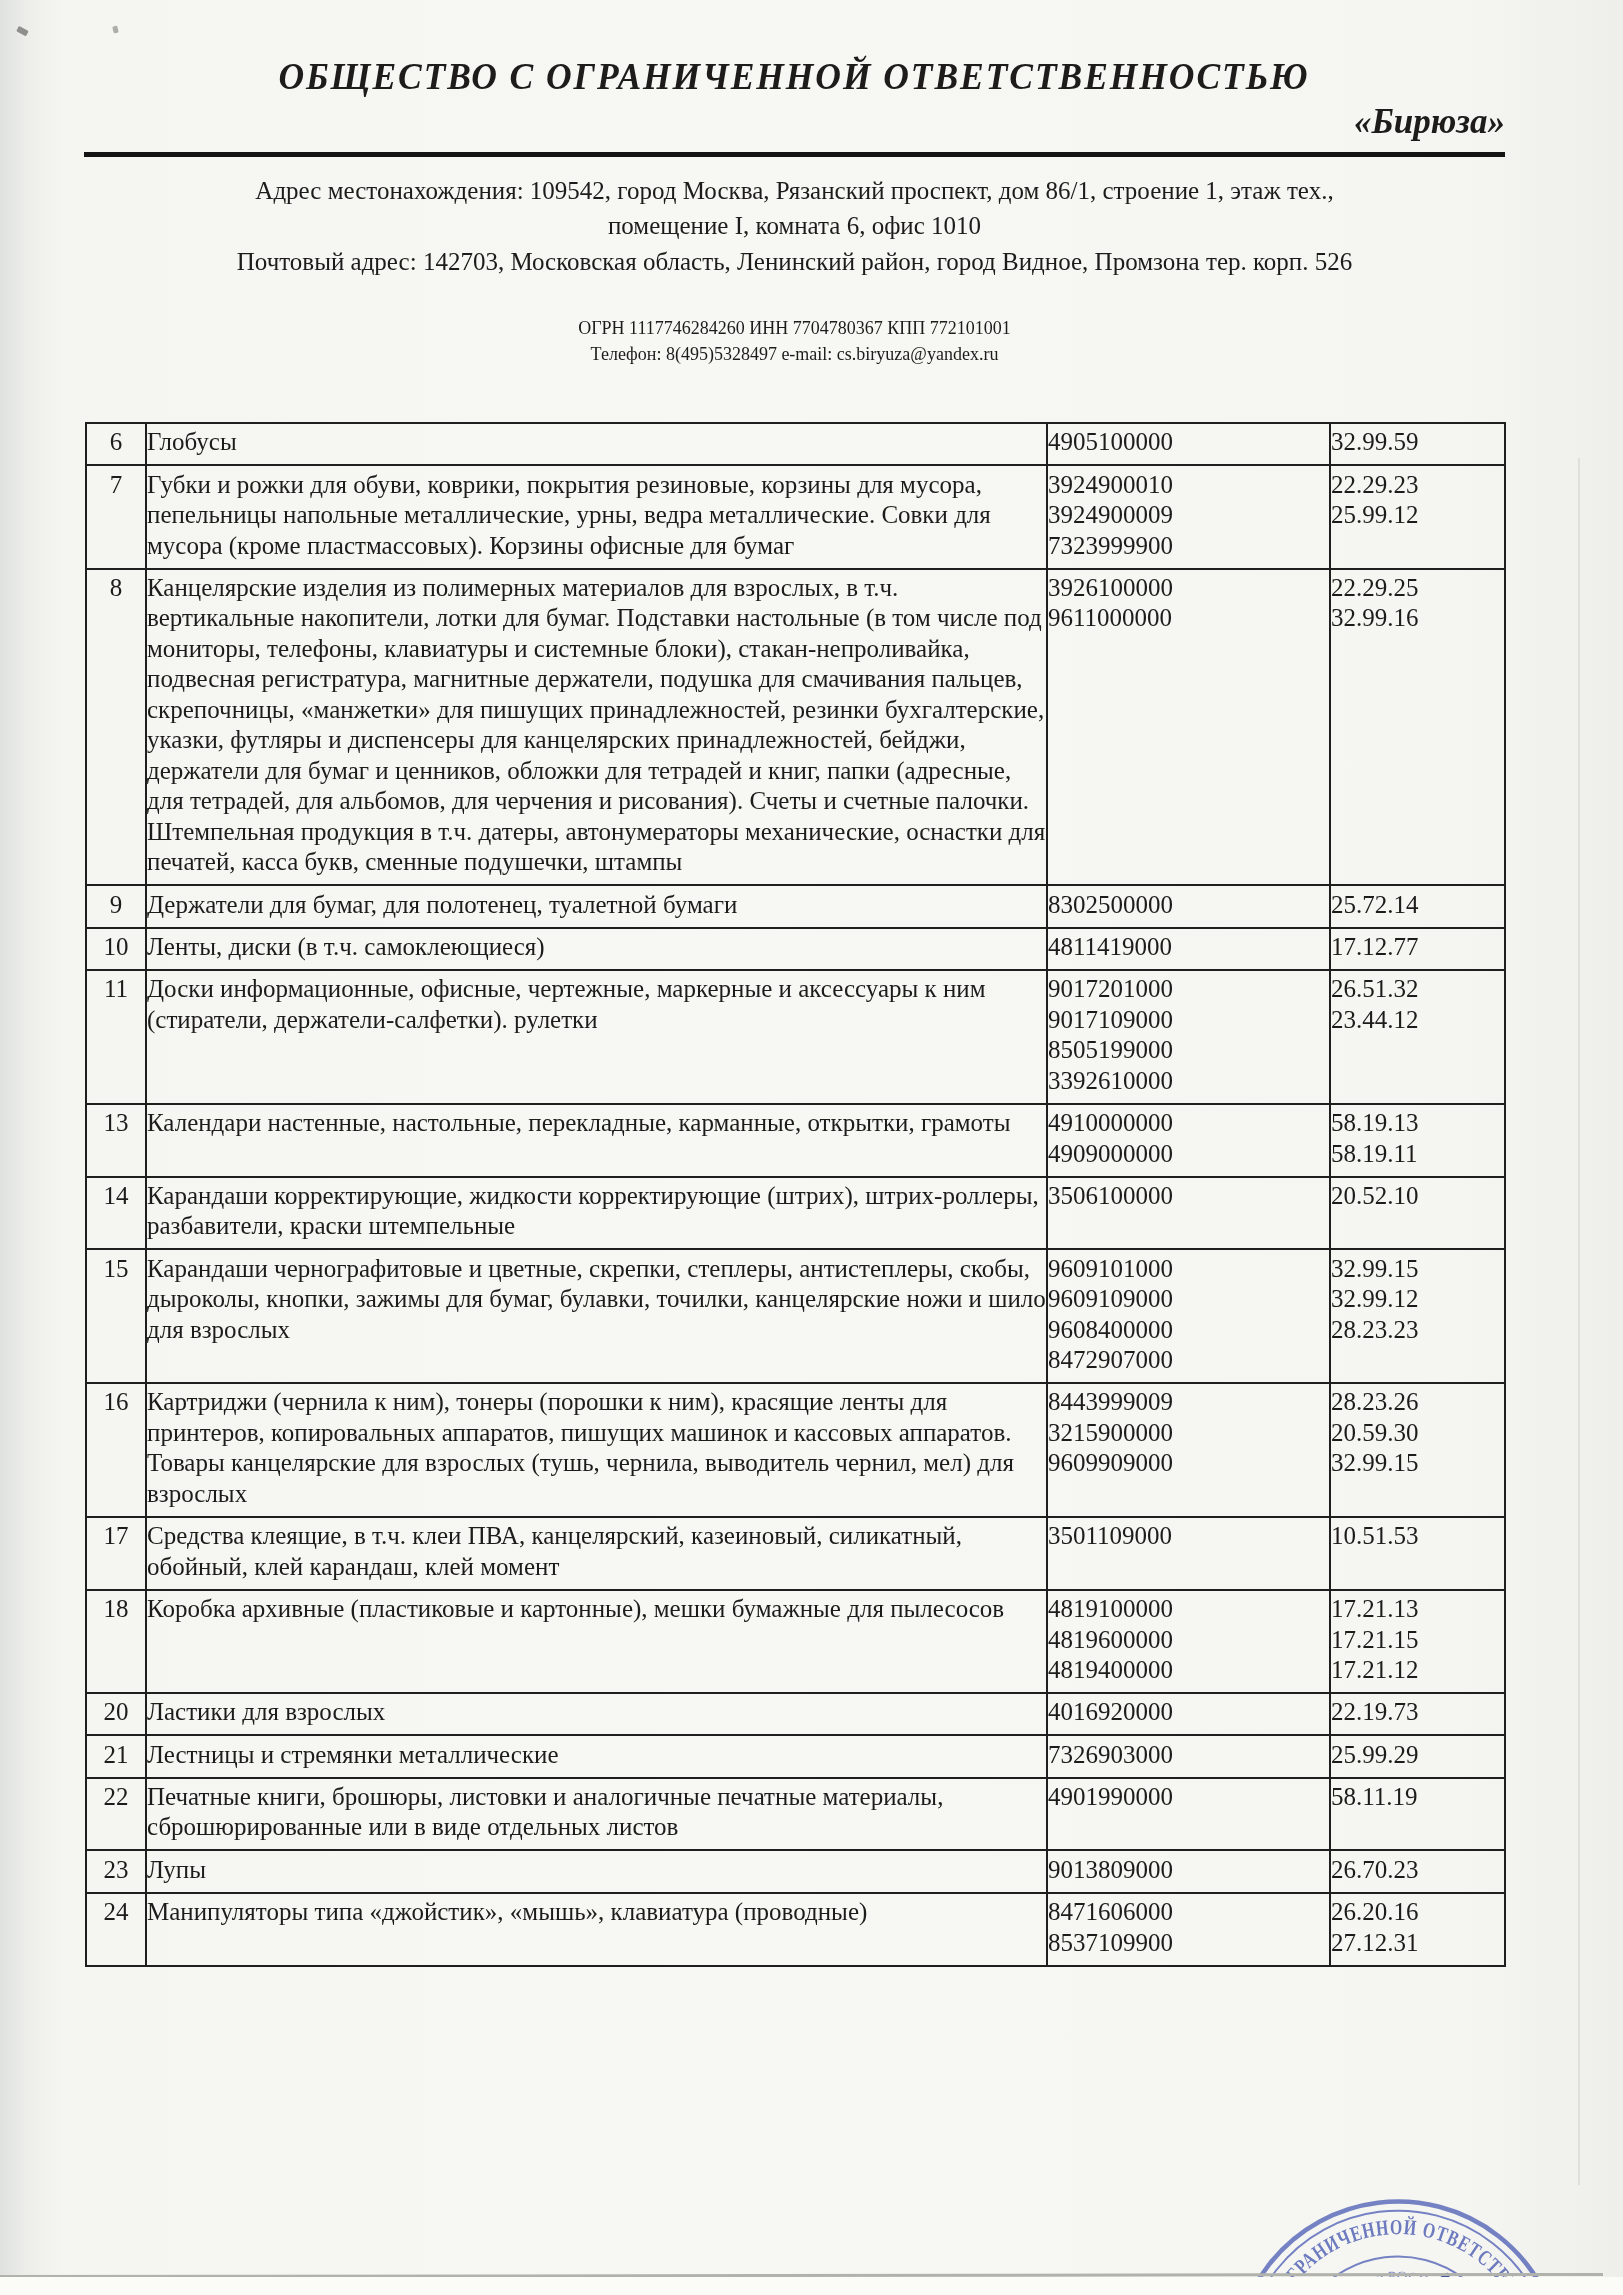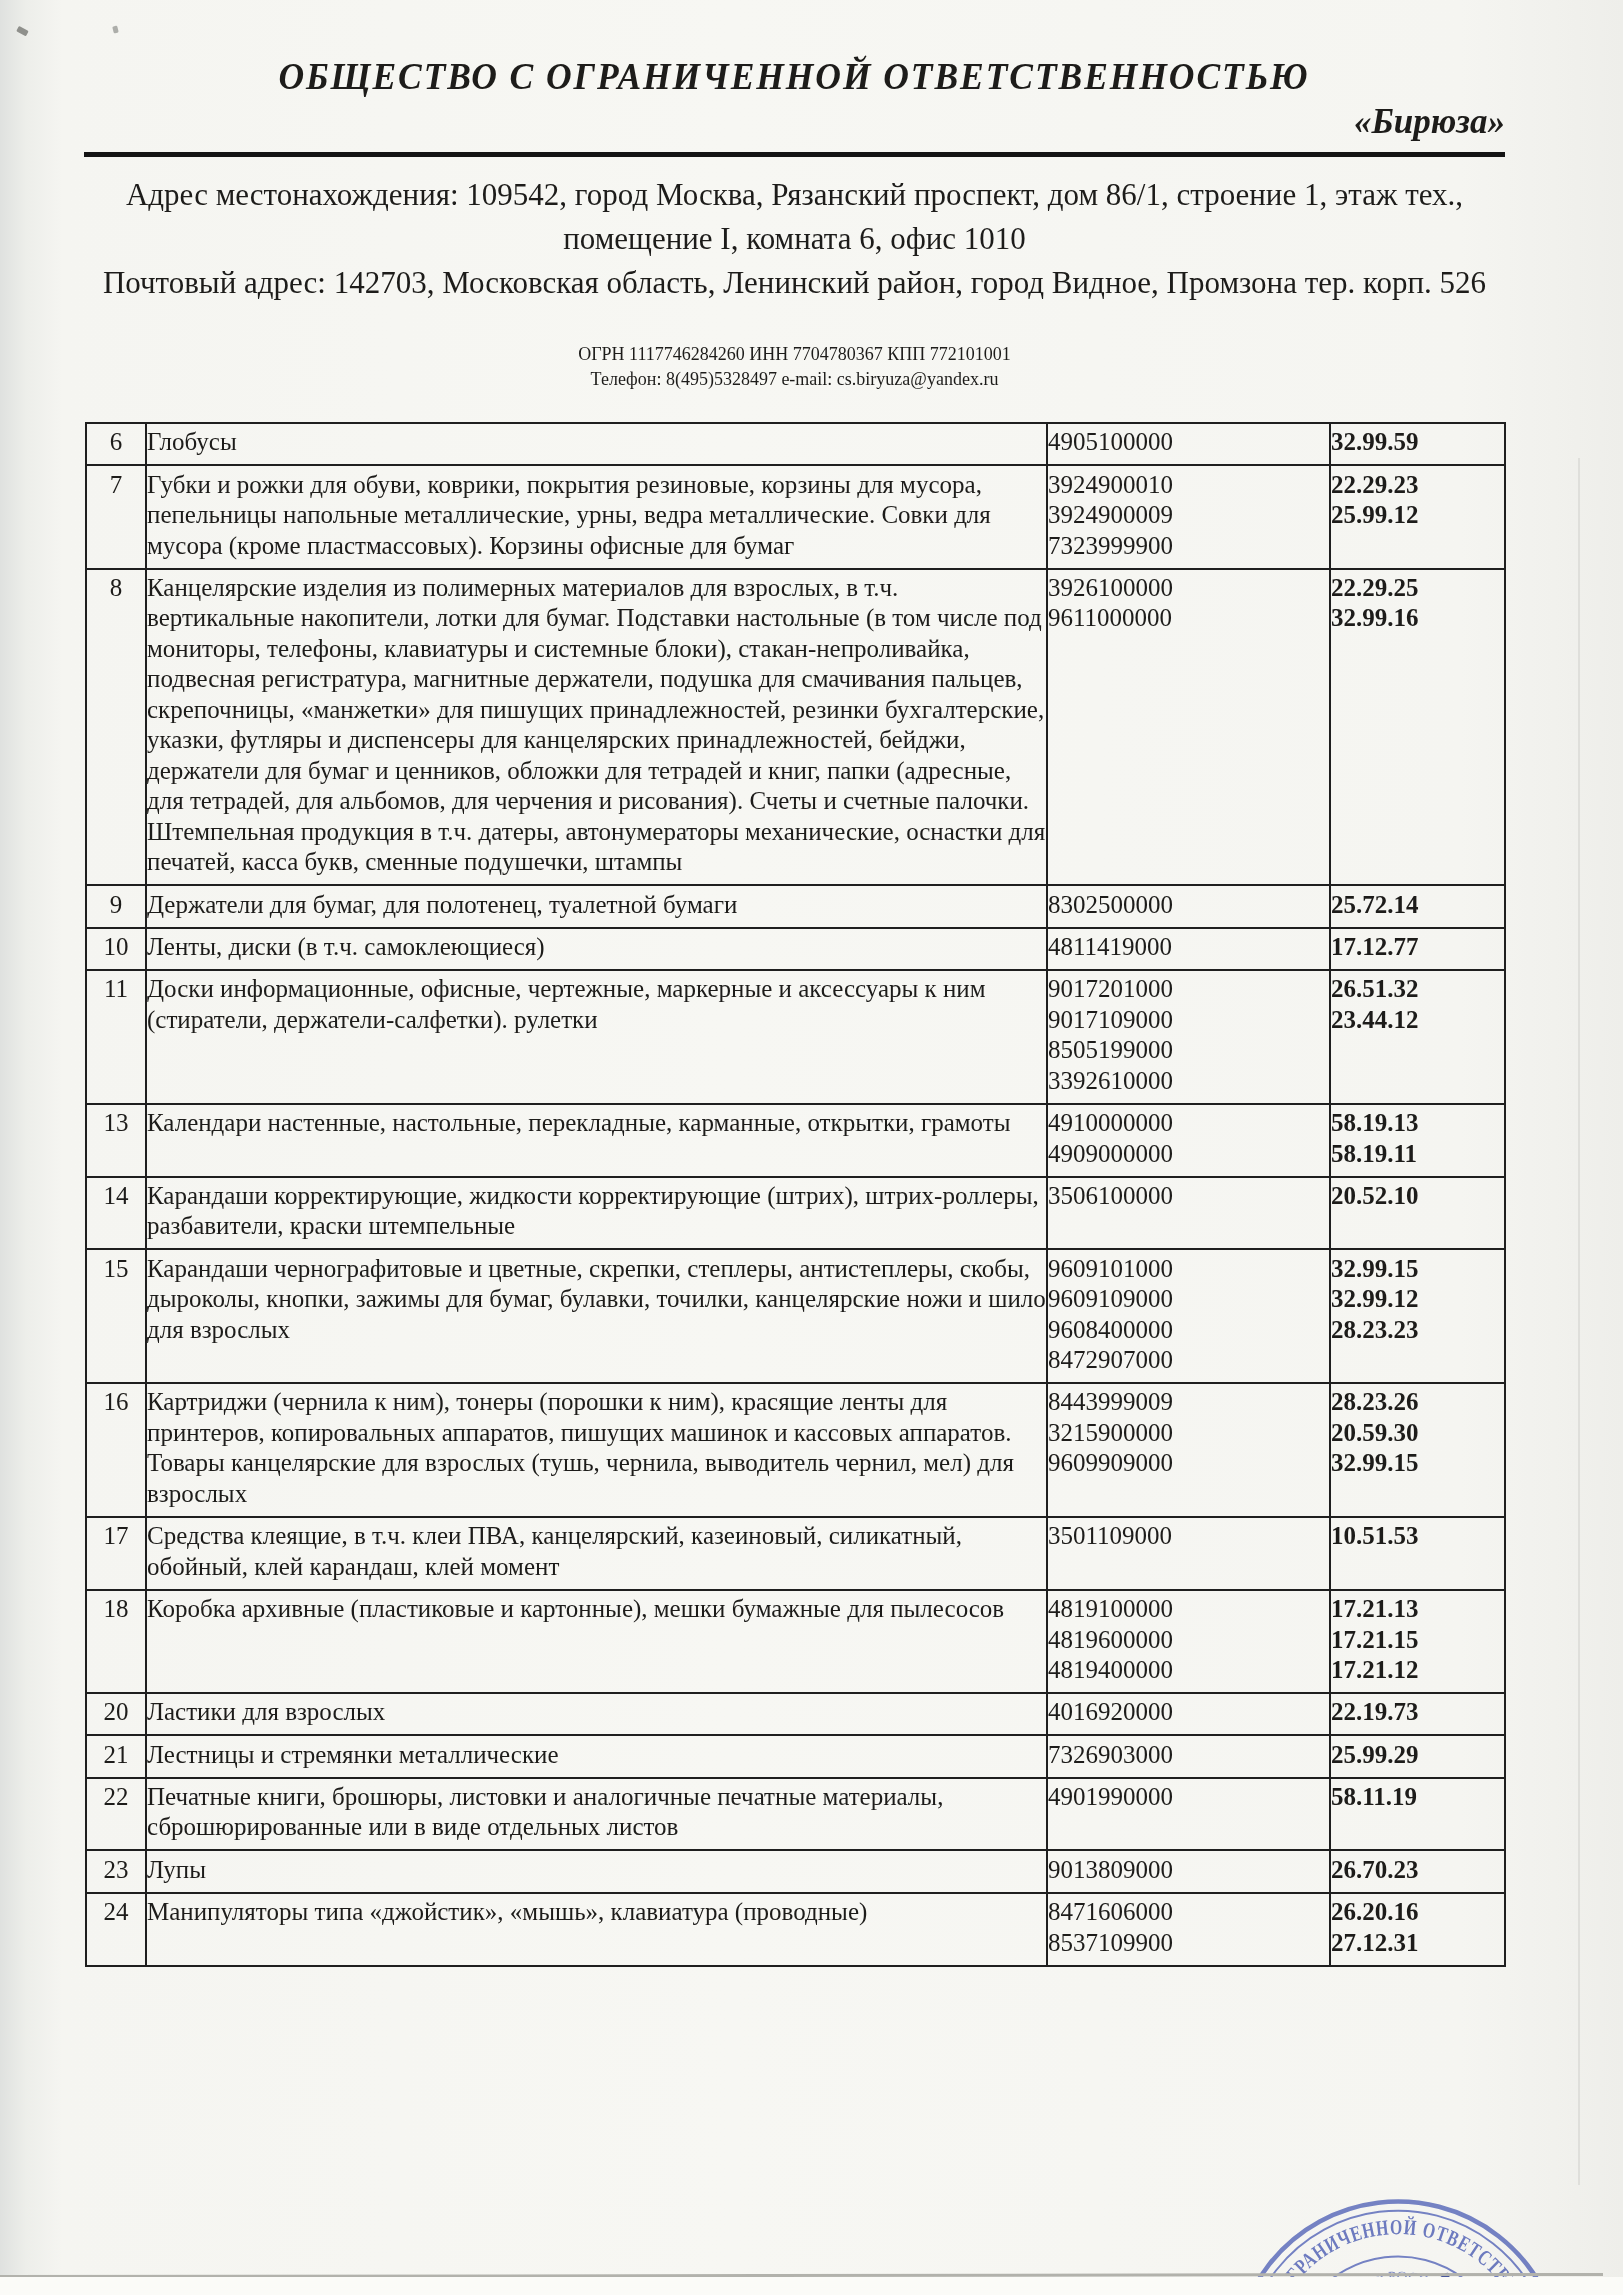--- a/index.html
+++ b/index.html
@@ -19,34 +19,34 @@
   .page-edge-bottom{position:absolute;left:0;top:2274px;width:1603px;height:2.6px;background:#b2b2ac;transform:rotate(-.08deg);}
   .below-edge{position:absolute;left:0;top:2277px;width:100%;height:19px;background:#fbfbf8;}
 
   .header{position:absolute;top:55px;left:84px;width:1421px;text-align:center;}
   .company-type{
     margin:0;font-size:37px;font-weight:bold;font-style:italic;letter-spacing:2px;
     display:inline-block;transform:scaleX(.96);white-space:nowrap;
   }
   .company-name{margin:3.9px 0 0;font-size:35px;font-weight:bold;font-style:italic;text-align:right;}
   .rule{height:4.6px;background:#141414;margin:10.5px auto 0;width:100%;}
-  .addr-block{margin-top:15.7px;font-size:31px;line-height:1.42;}
+  .addr-block{margin-top:15.7px;font-size:25px;line-height:1.42;}
   .reg-block{margin-top:37px;font-size:18px;line-height:1.42;}
 
   .table-wrap{position:absolute;top:422px;left:85px;width:1420px;}
   table.doc{border-collapse:collapse;width:100%;table-layout:fixed;}
   table.doc td{
     border:2px solid #1f1f1f;border-top-width:2.6px;border-bottom-width:2.6px;
     vertical-align:top;font-size:25px;line-height:1.22;
     padding:3.3px 0 6.5px;
   }
   td.num{text-align:center;padding-top:3.9px;}
   td.desc{padding:3.9px 131px 6.5px 15.7px;}
   td.code{padding-left:13px;}
-  td.okpd{padding-left:15.7px;font-weight:bold;}
+  td.okpd{padding-left:15.7px;}
 
   .stamp-wrap{
     position:absolute;left:1143px;top:1773px;width:340px;height:340px;
     transform:rotate(-7deg);opacity:.82;mix-blend-mode:multiply;
   }
   .sig-wrap{
     position:absolute;left:1238px;top:1840px;width:222px;height:164px;
     mix-blend-mode:multiply;opacity:.95;
   }
 </style>

